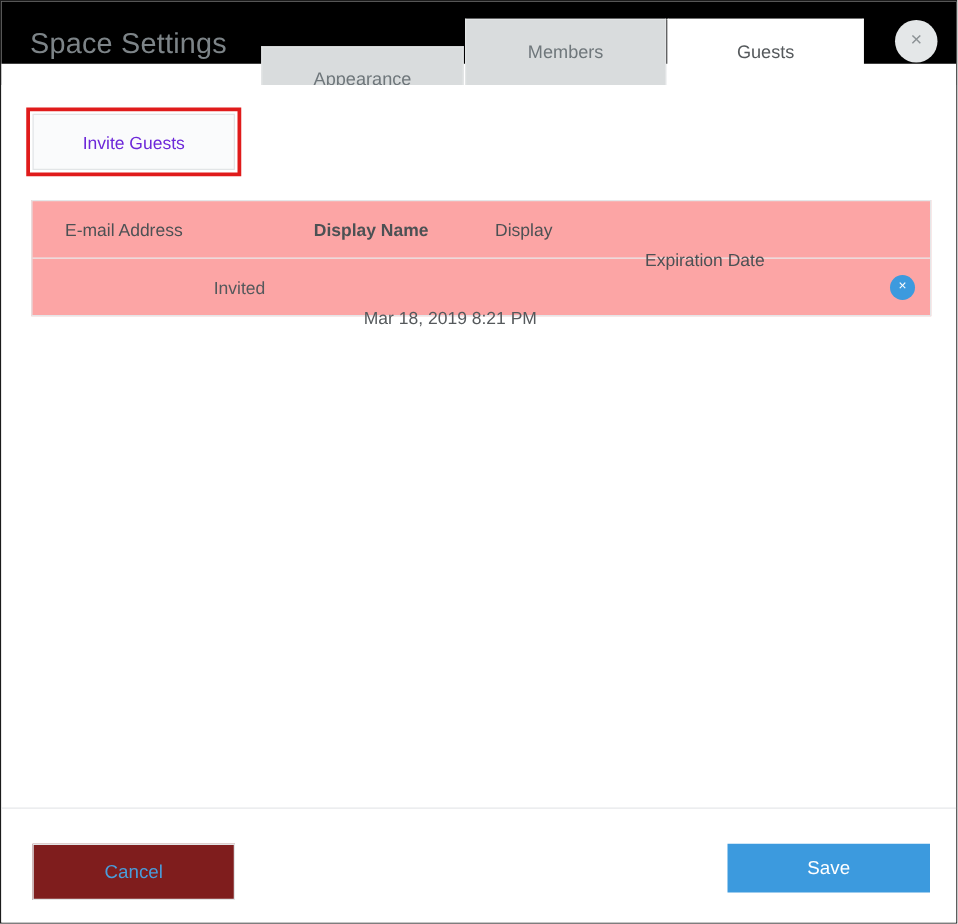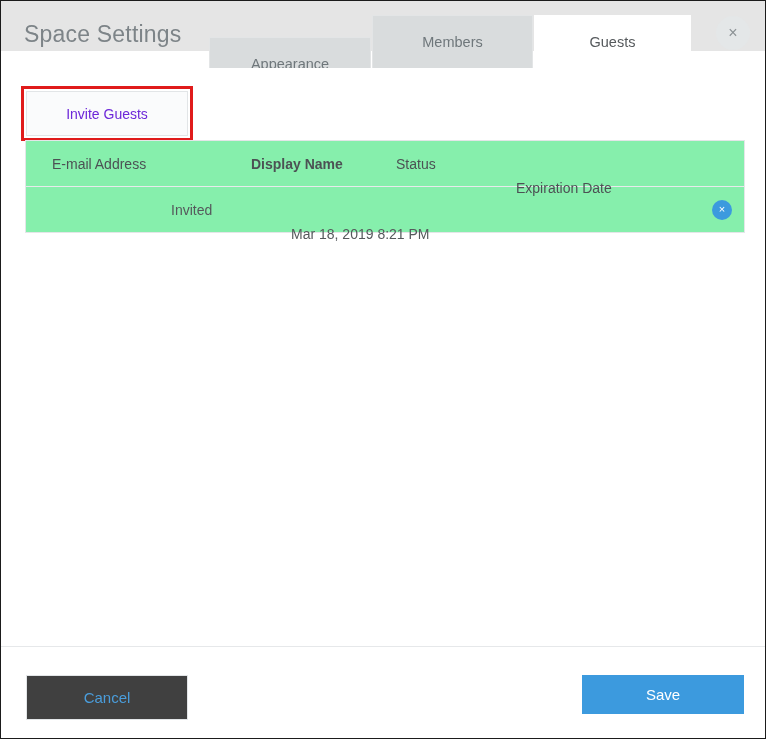--- a/index.html
+++ b/index.html
@@ -20,21 +20,21 @@
     overflow: hidden;
   }
 
   
   .header {
     position: absolute;
     left: 0;
     top: 0;
     width: 764px;
     height: 50px;
-    background: #e5e5e5;
+    background: #000000;
     box-sizing: border-box;
   }
   .header-title {
     position: absolute;
     left: 23px;
     top: 20px;
     font-size: 23px;
     color: #7d8488;
     letter-spacing: 0.2px;
     white-space: nowrap;
@@ -114,25 +114,25 @@
     display: flex;
     align-items: center;
     justify-content: center;
     cursor: pointer;
   }
 
   
   .table {
     position: absolute;
     left: 24px;
-    top: 72px;
+    top: 92px;
     width: 720px;
     box-sizing: border-box;
     border: 1px solid #e4e6e8;
-    background: #86efac;
+    background: #fca5a5;
   }
   .table-row {
     position: relative;
     display: flex;
     align-items: center;
     height: 45px;
     box-sizing: border-box;
   }
   .table-head {
     height: 46px;
@@ -180,21 +180,21 @@
     background: #ffffff;
     border-top: 1px solid #e6e8ea;
   }
   .cancel-button {
     position: absolute;
     left: 25px;
     top: 28px;
     width: 162px;
     height: 45px;
     box-sizing: border-box;
-    background: #404040;
+    background: #7f1d1d;
     border: 1px solid #e2e5e7;
     color: #4a9ddb;
     font-size: 15px;
     display: flex;
     align-items: center;
     justify-content: center;
     cursor: pointer;
   }
   .save-button {
     position: absolute;
@@ -240,21 +240,21 @@
 
     <div class="invite-button">
       <span>Invite Guests</span>
     </div>
 
     <div class="table">
 
       <div class="table-row table-head">
         <div class="th col-email">E-mail Address</div>
         <div class="th col-name">Display Name</div>
-        <div class="th col-status">Status</div>
+        <div class="th col-status">Display</div>
         <div class="th col-date">Expiration Date</div>
         <div class="th col-action"></div>
       </div>
 
       <div class="table-row">
         <div class="td col-name"></div>
         <div class="td col-status">Invited</div>
         <div class="td col-date">Mar 18, 2019 8:21 PM</div>
         <div class="row-delete">×</div>
       </div>

